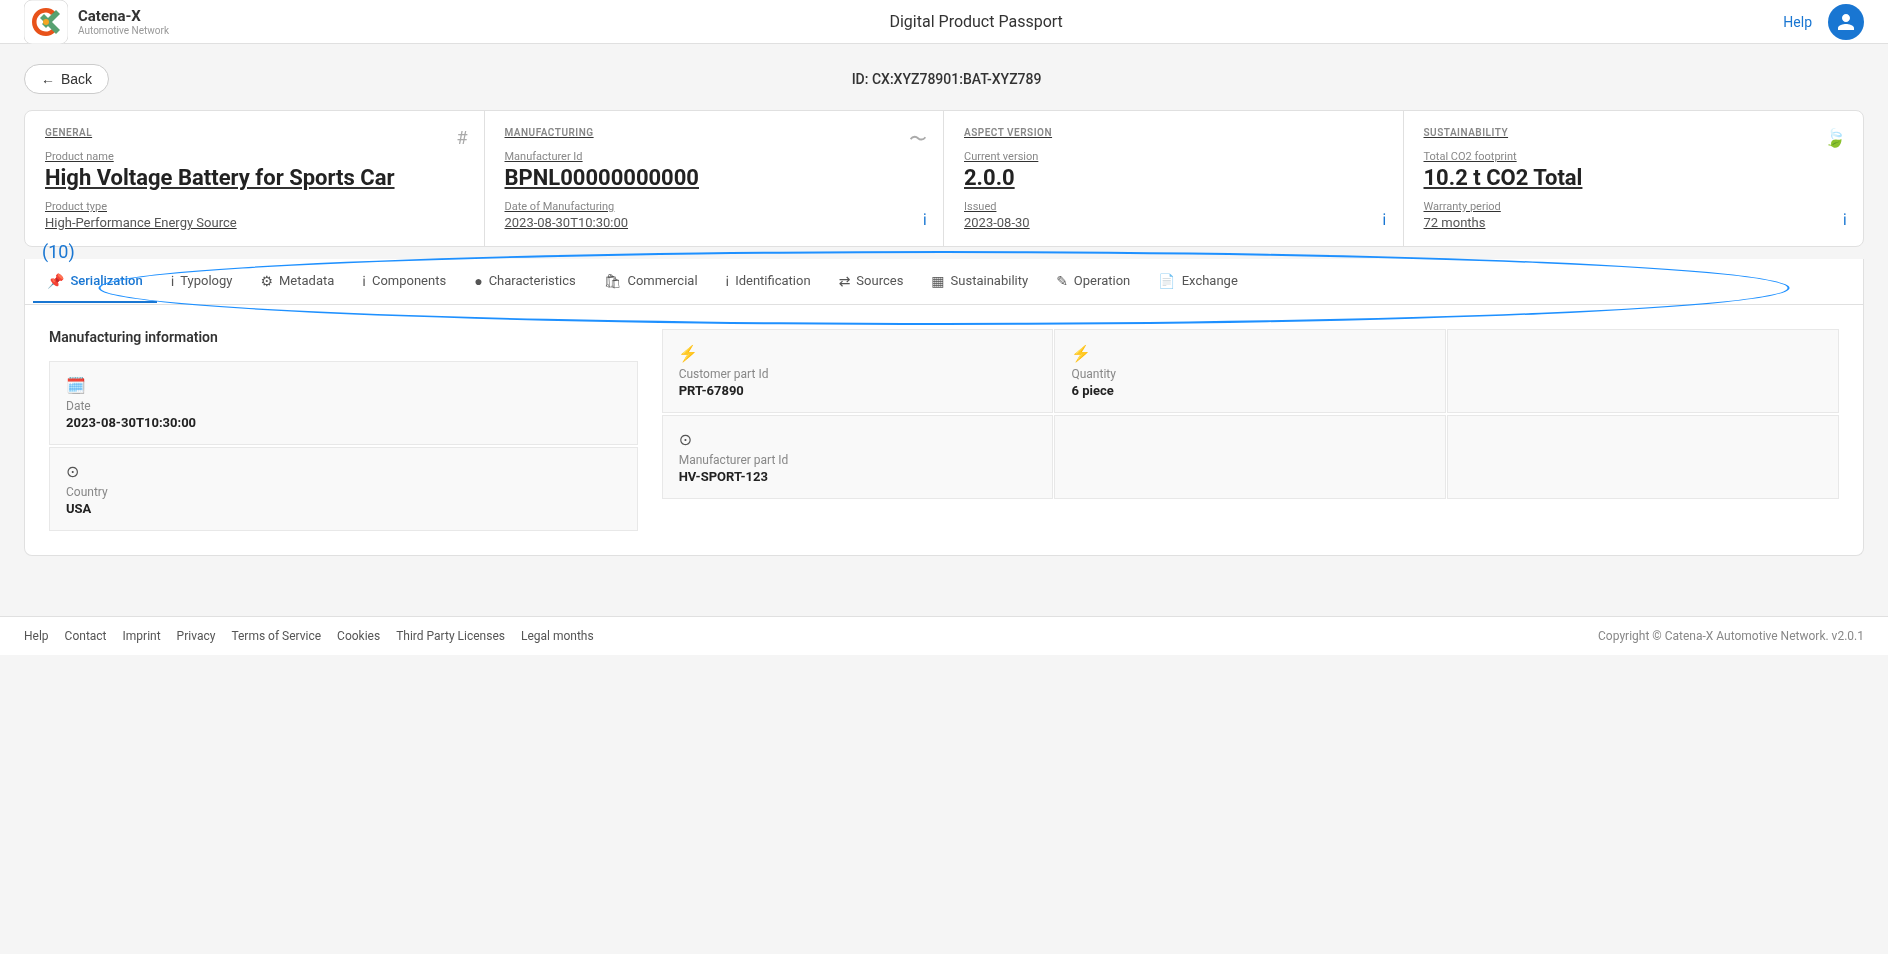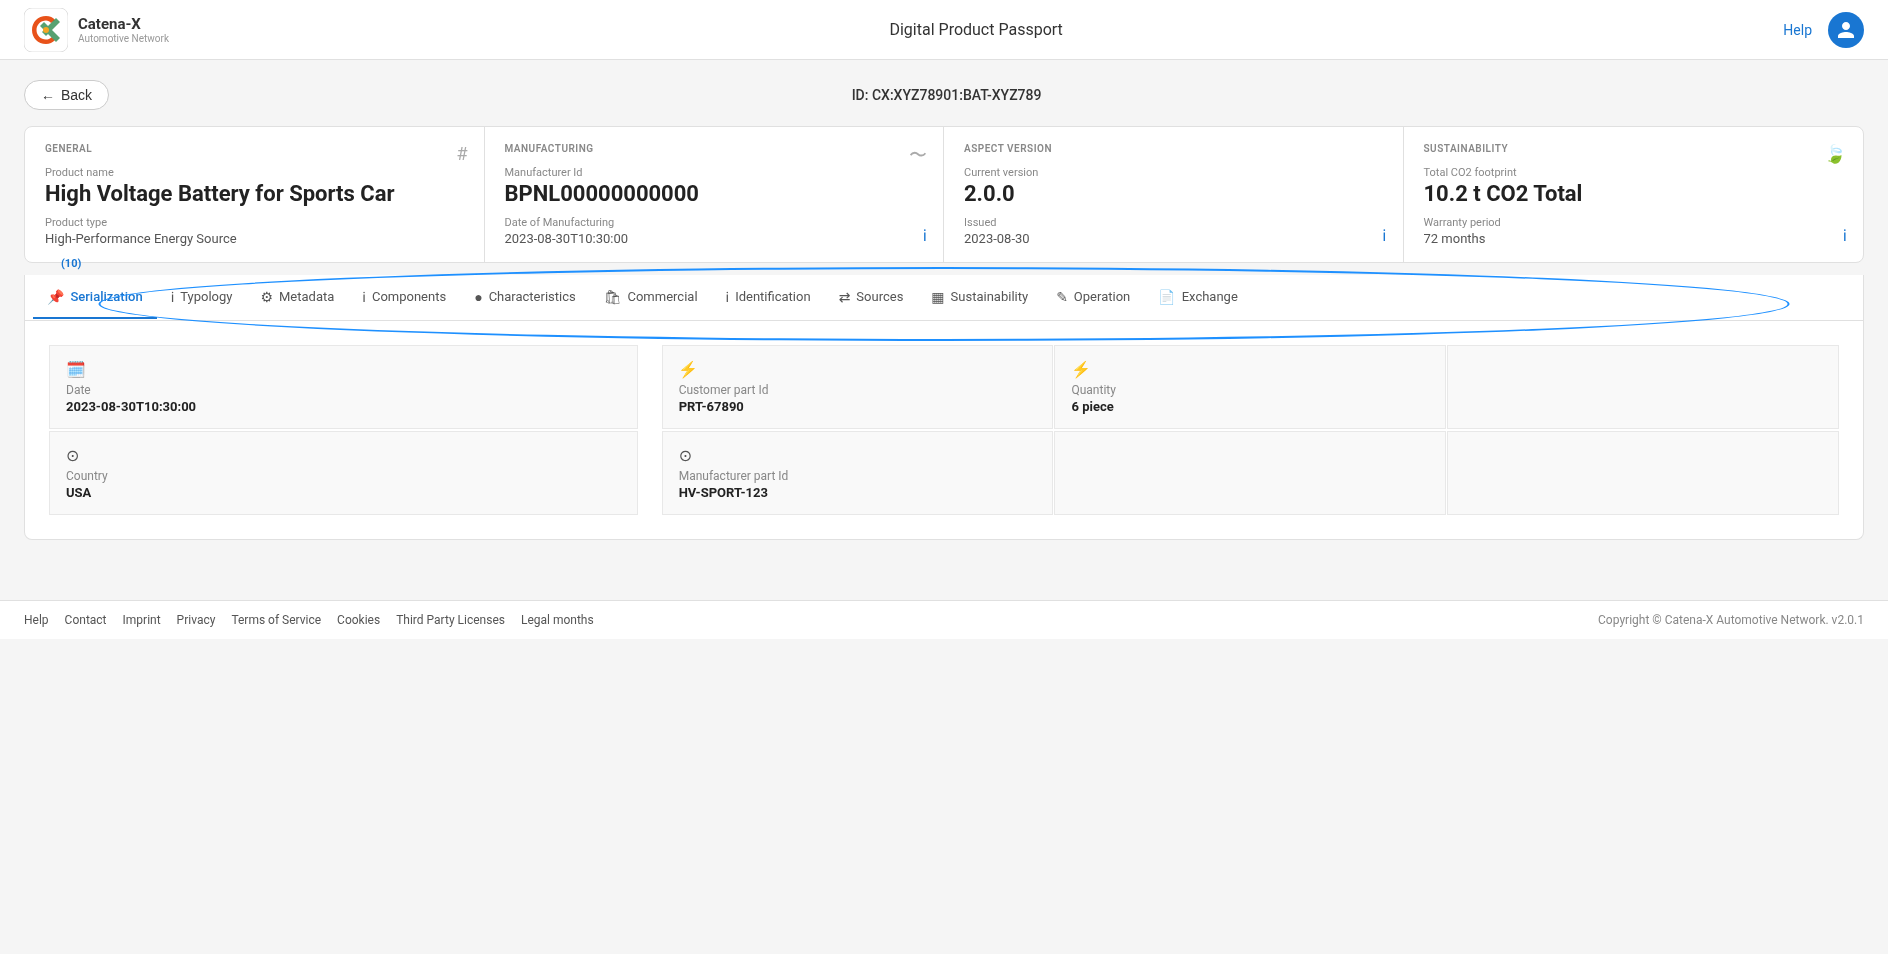--- a/index.html
+++ b/index.html
@@ -6,21 +6,21 @@
     body { font-family: -apple-system, BlinkMacSystemFont, 'Segoe UI', Roboto, sans-serif; background: #f5f5f5; color: #333; font-size: 14px; }
 
     
     .header {
       background: #fff;
       border-bottom: 1px solid #e0e0e0;
       display: flex;
       align-items: center;
       justify-content: space-between;
       padding: 1px 24px;
-      height: 60px;
+      height: 44px;
       gap: 43px;
     }
     .header-right { display: flex; align-items: center; gap: 16px; }
     .help-link { color: #1976d2; text-decoration: none; font-size: 14px; }
     .user-avatar {
       width: 36px; height: 36px; border-radius: 50%;
       background: #1976d2;
       display: flex; align-items: center; justify-content: center;
       color: #fff; font-size: 18px;
     }
@@ -48,20 +48,21 @@
     
     .cards-row {
       display: grid;
       grid-template-columns: repeat(4, 1fr);
       gap: 0;
       border: 1px solid #e0e0e0;
       border-radius: 8px;
       background: #fff;
       margin-bottom: 0;
       overflow: hidden;
+      text-decoration: underline;
     }
     .info-card {
       padding: 16px 20px;
       border-right: 1px solid #e0e0e0;
       position: relative;
     }
     .info-card:last-child { border-right: none; }
     .card-section-label {
       font-size: 10px;
       font-weight: 600;
@@ -84,23 +85,23 @@
     
     .tabs-wrapper {
       position: relative;
       background: #fff;
       border-left: 1px solid #e0e0e0;
       border-right: 1px solid #e0e0e0;
     }
     .tabs-annotation {
       position: absolute;
       top: -18px;
-      left: 36px;
-      font-size: 11px;
-      font-weight: 700;
+      left: 17px;
+      font-size: 18px;
+      font-weight: 400;
       color: #1976d2;
     }
     .tabs-bar {
       display: flex;
       align-items: center;
       border-bottom: 1px solid #e0e0e0;
       padding: 0 8px;
       overflow-x: auto;
       white-space: nowrap;
       position: relative;
@@ -310,20 +311,21 @@
           <span class="tab-icon">📄</span>
           <span>Exchange</span>
         </div>
       </div>
   </div>
 
   <div class="content-area">
     <div style="display:grid;grid-template-columns:1fr 2fr;gap:24px;">
 
       <div>
+        <div class="section-title">Manufacturing information</div>
         <div style="display:grid;grid-template-columns:1fr;gap:1px;">
           <div class="info-cell">
             <div class="cell-icon">🗓️</div>
             <div class="cell-label">Date</div>
             <div class="cell-value">2023-08-30T10:30:00</div>
           </div>
           <div class="info-cell" style="margin-top:1px;">
             <div class="cell-icon">⊙</div>
             <div class="cell-label">Country</div>
             <div class="cell-value">USA</div>

